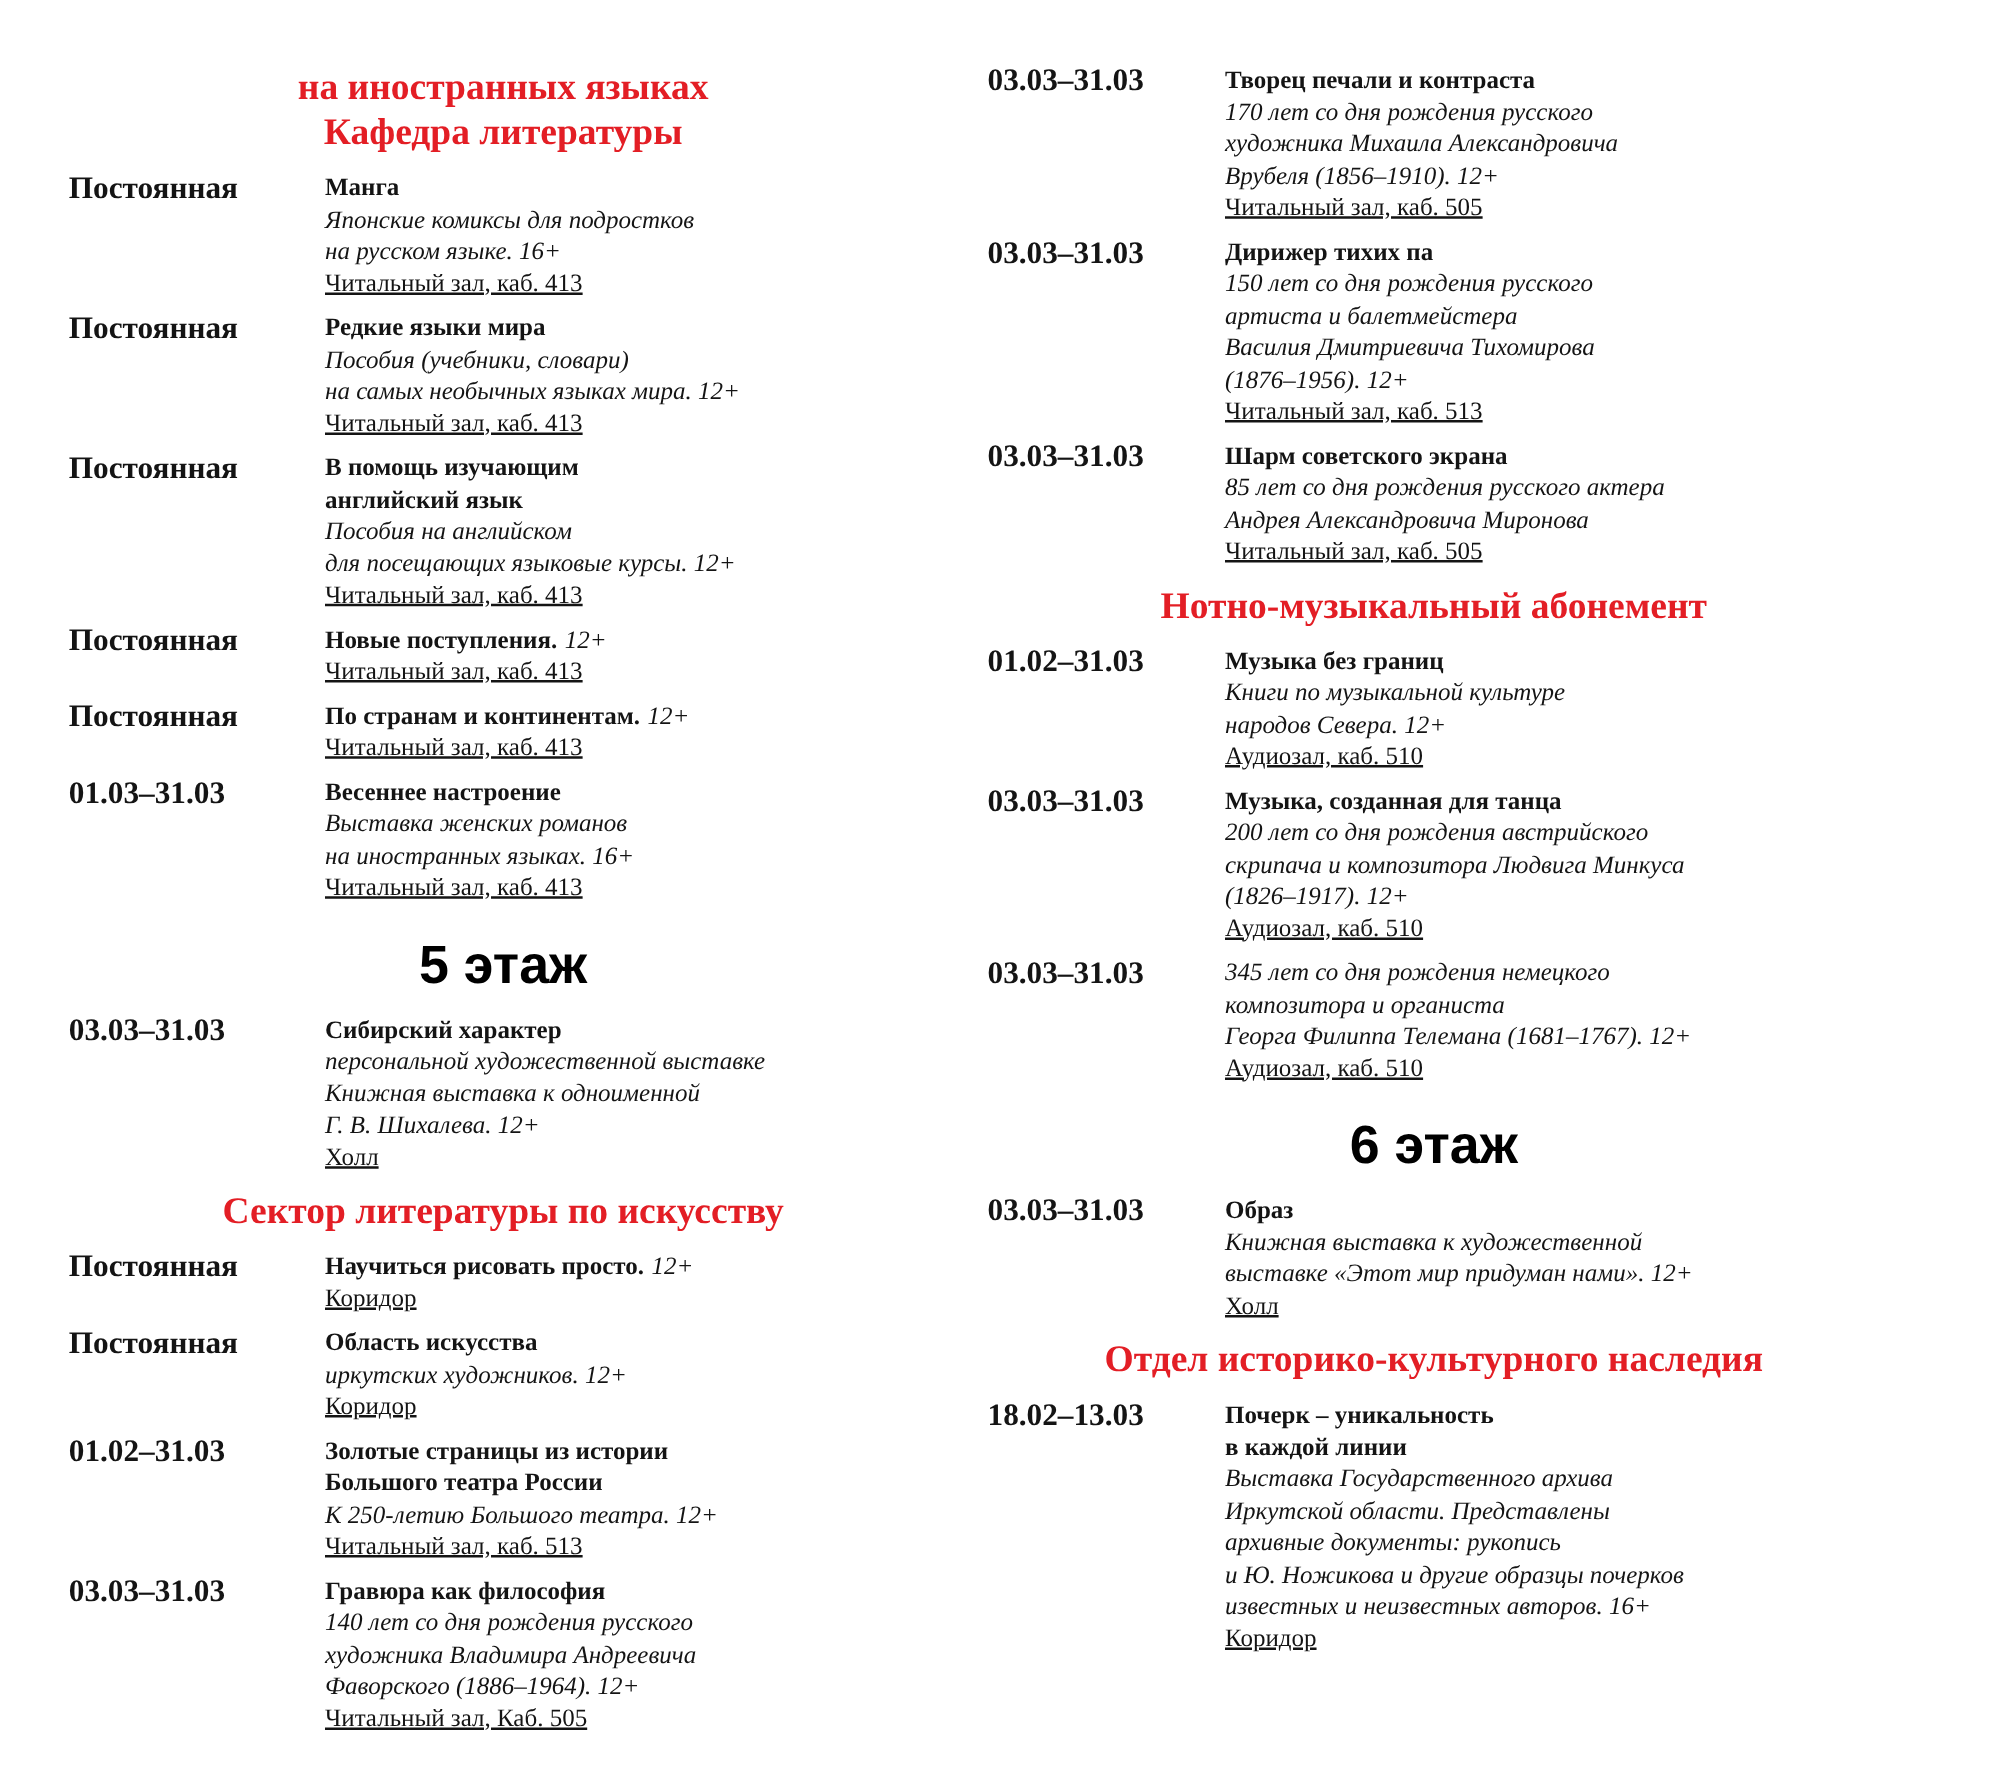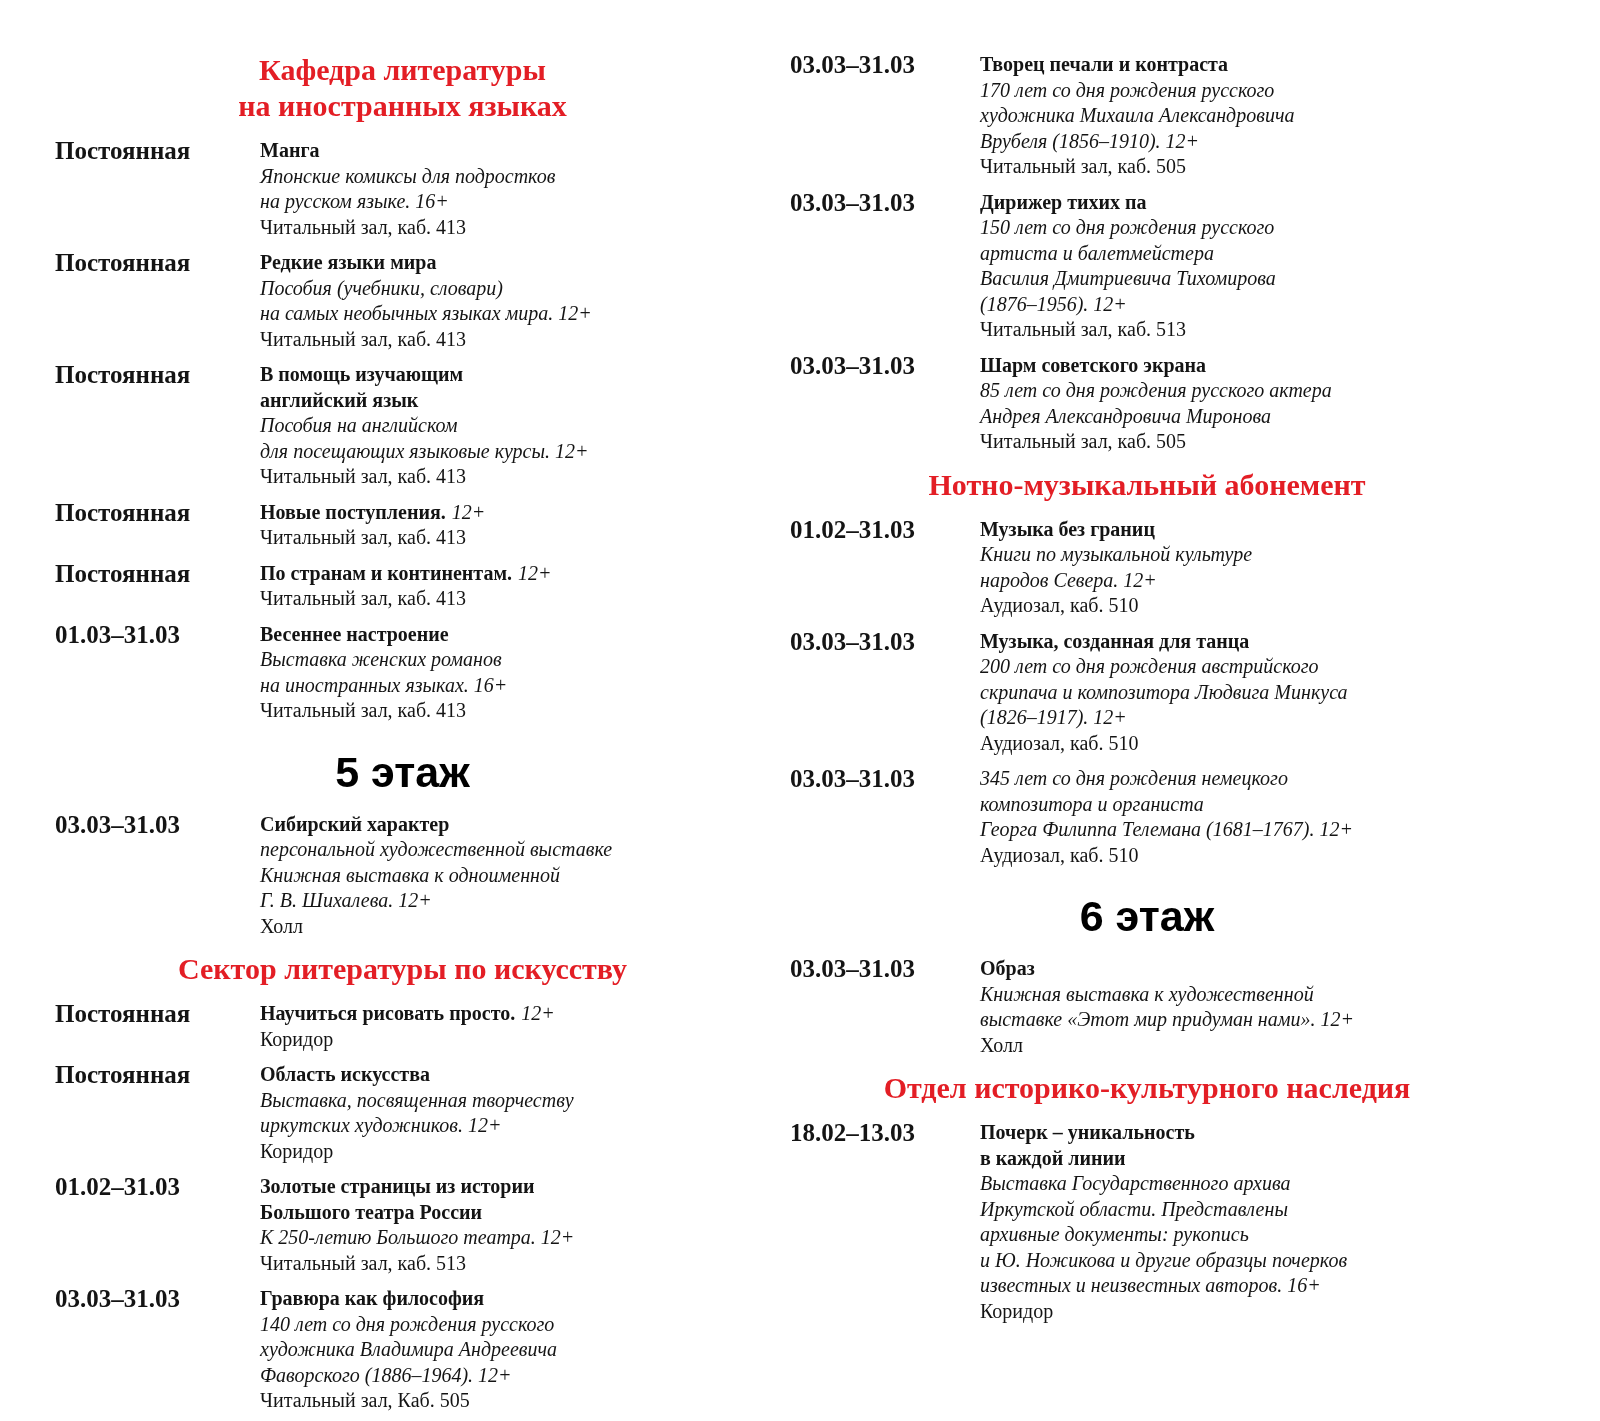--- a/index.html
+++ b/index.html
@@ -24,21 +24,21 @@
     font-weight:bold;
     font-size:25px;line-height:25.5px;
   }
   .column.left  .entry .date{width:205px;}
   .column.right .entry .date{width:190px;}
   .entry .content{flex:1 1 auto;font-size:20px;line-height:25.5px;}
 
   .title-line{font-weight:bold;white-space:nowrap;}
   .suffix{font-weight:normal;font-style:italic;margin-left:0.3em;}
   .desc-line{font-style:italic;white-space:nowrap;}
-  .location{white-space:nowrap;}
+  .location{white-space:nowrap;text-decoration:underline;}
 
   .heading{text-align:center;font-weight:bold;}
   .heading-line{white-space:nowrap;}
   .heading-serif{
     color:#e31e25;
     font-size:30px;line-height:36px;
     margin:12px 0 14px;
   }
   .heading-sans{
     font-family:"Liberation Sans","DejaVu Sans",sans-serif;
@@ -47,22 +47,22 @@
     margin:24px 0 16px;
   }
   .column > .heading:first-child{margin-top:0;}
 </style>
 </head>
 <body>
 
 <div class="page">
   <div class="column left">
       <div class="heading heading-serif">
+        <div class="heading-line">на иностранных языках</div>
         <div class="heading-line">Кафедра литературы</div>
-        <div class="heading-line">на иностранных языках</div>
       </div>
       <div class="entry">
         <div class="date">Постоянная</div>
         <div class="content">
           <div class="title-line"><span>Манга</span></div>
           <div class="desc-line">Японские комиксы для подростков</div>
           <div class="desc-line">на русском языке. 16+</div>
           <div class="location">Читальный зал, каб. 413</div>
         </div>
       </div>
@@ -128,21 +128,20 @@
         <div class="date">Постоянная</div>
         <div class="content">
           <div class="title-line"><span>Научиться рисовать просто.</span><span class="suffix">12+</span></div>
           <div class="location">Коридор</div>
         </div>
       </div>
       <div class="entry">
         <div class="date">Постоянная</div>
         <div class="content">
           <div class="title-line"><span>Область искусства</span></div>
-          <div class="desc-line">Выставка, посвященная творчеству</div>
           <div class="desc-line">иркутских художников. 12+</div>
           <div class="location">Коридор</div>
         </div>
       </div>
       <div class="entry">
         <div class="date">01.02–31.03</div>
         <div class="content">
           <div class="title-line"><span>Золотые страницы из истории</span></div>
           <div class="title-line"><span>Большого театра России</span></div>
           <div class="desc-line">К 250-летию Большого театра. 12+</div>

